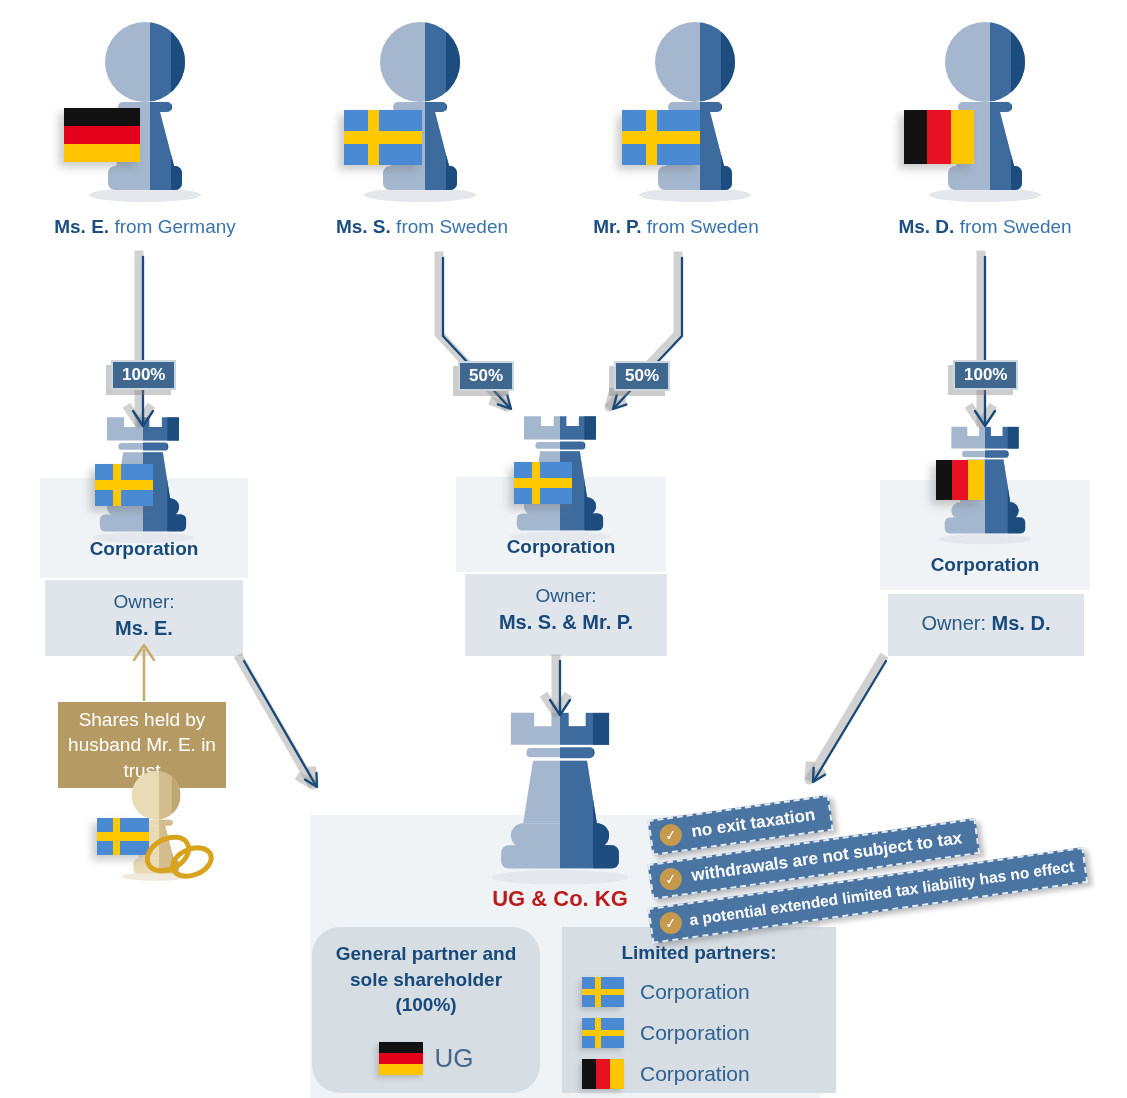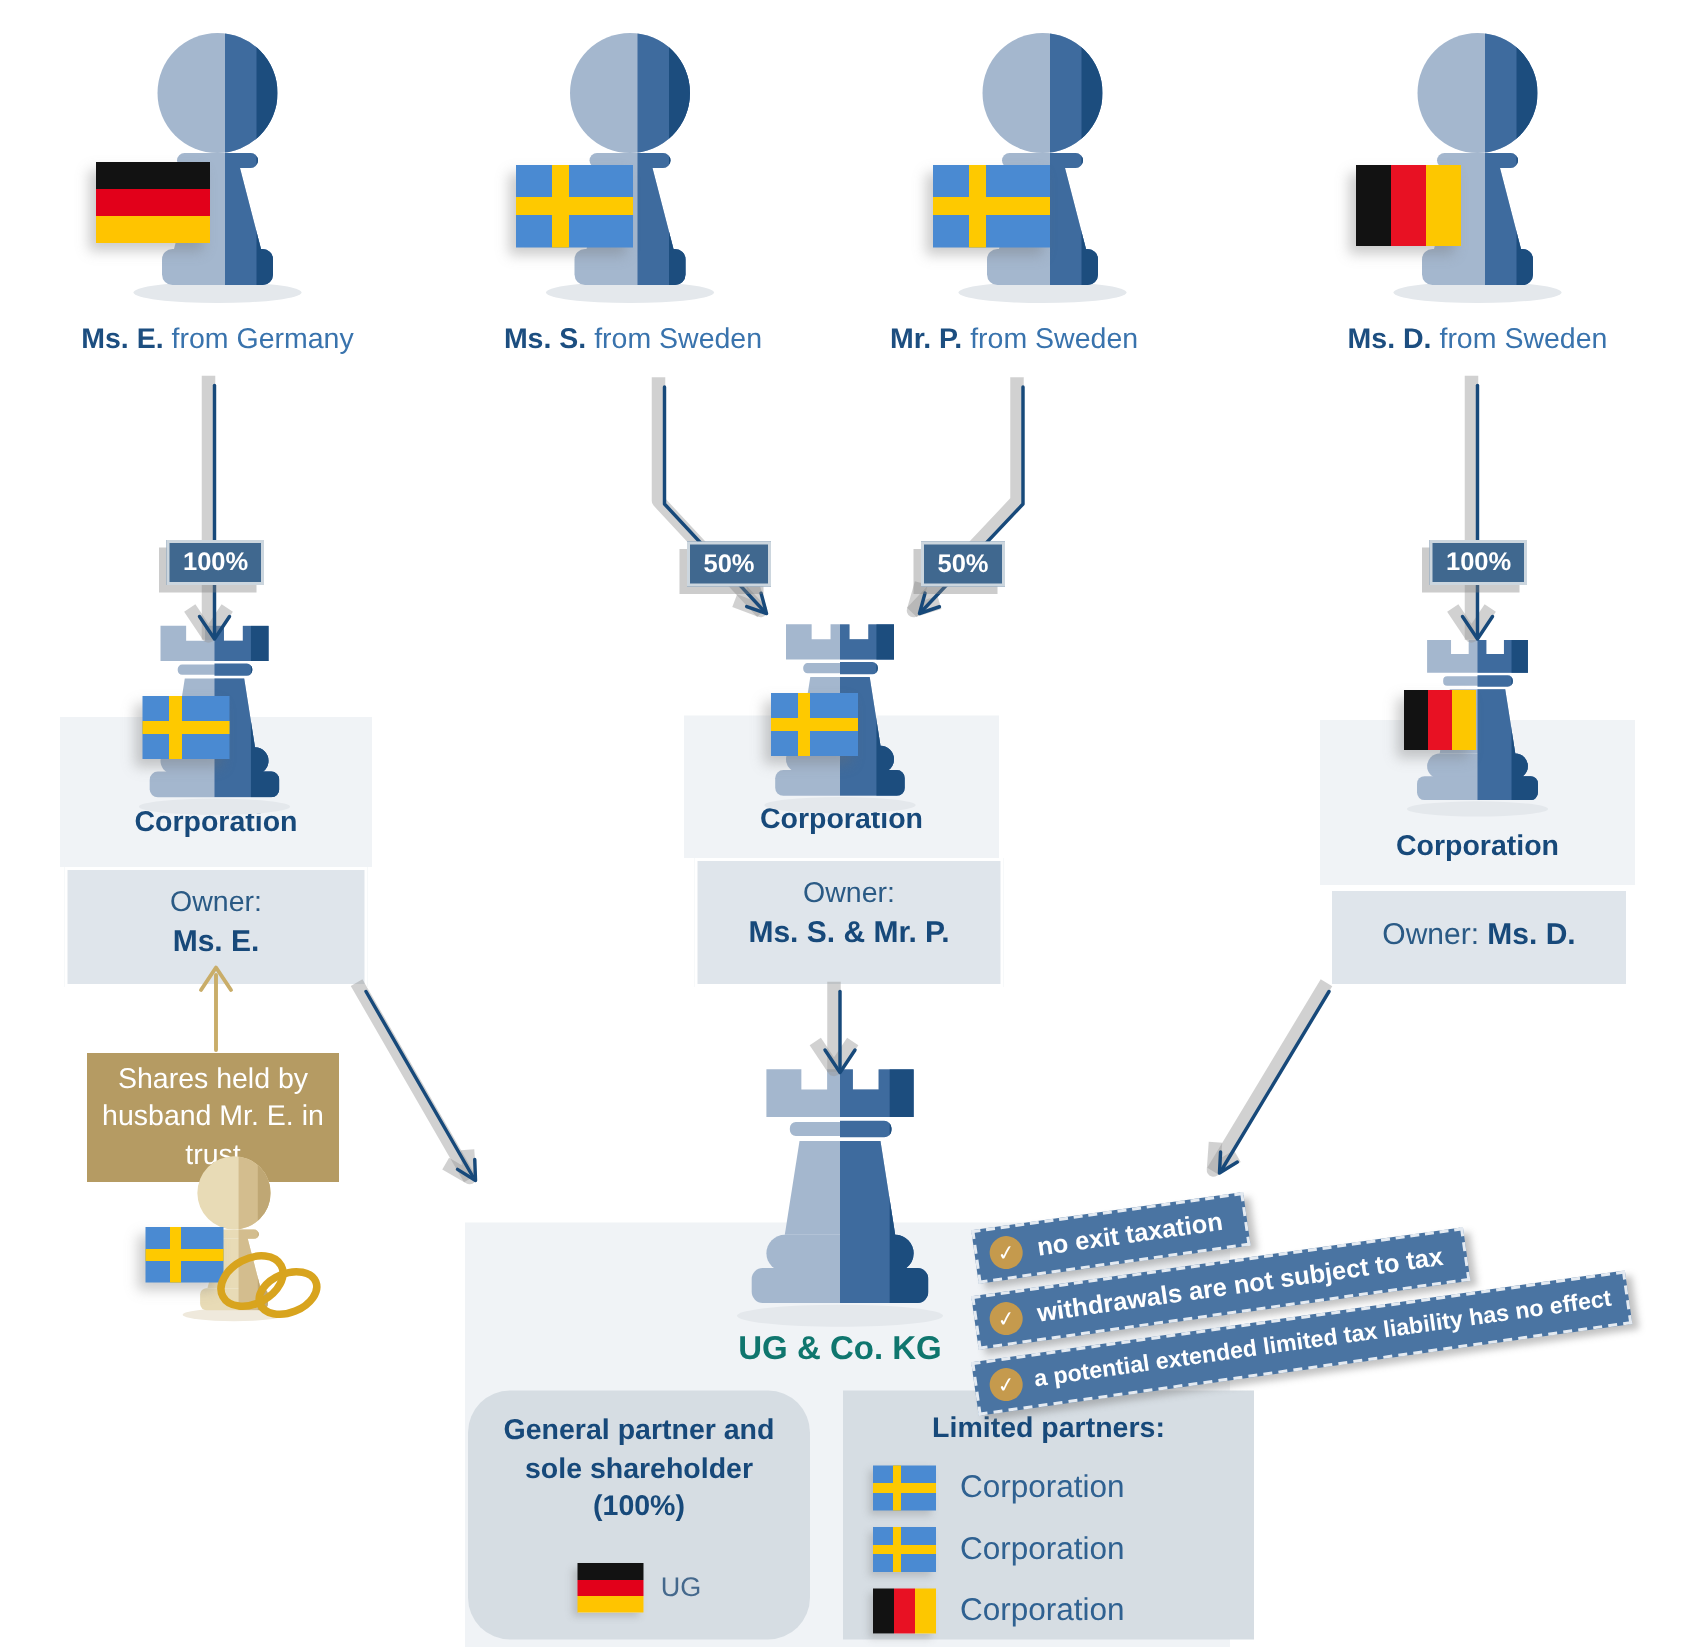--- a/index.html
+++ b/index.html
@@ -15,21 +15,21 @@
           display:flex;align-items:center;justify-content:center;padding:6px 10px;box-sizing:border-box;}
 
   
   .person-label{text-align:center;font-size:19px;color:#3973ad;white-space:nowrap;}
   .person-label strong{color:#1c4e80;}
   .corp-title{text-align:center;font-weight:bold;font-size:19px;color:#17497a;}
   .owner-line1{font-size:19px;color:#2a5a85;margin-top:11px;}
   .owner-line2{font-size:20px;font-weight:bold;color:#17497a;margin-top:4px;}
   .owner-inline{font-size:20px;color:#2a5a85;margin-top:18px;}
   .owner-inline strong{color:#17497a;}
-  .company-title{text-align:center;font-weight:bold;font-size:22px;color:#0f766e;}
+  .company-title{text-align:center;font-weight:bold;font-size:22px;color:#b91c1c;}
   .box-title{font-weight:bold;font-size:19px;color:#17497a;line-height:1.35;}
 
   
   .pct{background:#40688f;color:#fff;font-weight:bold;font-size:17px;text-align:center;
        padding:3px 9px;border:2px solid #ccd6de;box-shadow:-5px 5px 0 rgba(128,128,128,0.40);
        min-width:30px;}
 
   
   .banner{position:absolute;left:650px;height:36px;transform:rotate(-8deg);transform-origin:left center;
           background:#4a74a2;border:2px dashed rgba(255,255,255,0.85);box-sizing:border-box;
@@ -46,21 +46,21 @@
   .flag-se{background-color:#4a8ad2;background-image:
       linear-gradient(to bottom,transparent 0 39%,#fec900 39% 61%,transparent 61%),
       linear-gradient(to right,transparent 0 31%,#fec900 31% 45%,transparent 45%);}
   .flag-flat{box-shadow:none;}
 
   
   .piece-blue{--pl:#a4b7ce;--pm:#3e6b9e;--pd:#1c4d7e;--ps:#e4e8ec;}
   .piece-tan{--pl:#e8dbb6;--pm:#d3bd8e;--pd:#bfa774;--ps:#efe9dc;}
 
   .bottom-row{display:flex;align-items:center;justify-content:center;gap:12px;margin-top:24px;}
-  .ug-label{font-size:18px;color:#44688c;}
+  .ug-label{font-size:26px;color:#44688c;}
   .lp-row{display:flex;align-items:center;gap:16px;padding-left:20px;margin-top:11px;}
   .lp-label{font-size:21px;color:#2f6191;}
   .lp-flag{position:relative;flex:0 0 42px;width:42px;height:30px;box-shadow:-3px 3px 5px rgba(110,110,110,0.3);}
 </style>
 </head>
 <body>
 
 <svg width="0" height="0" style="position:absolute">
   <defs>
     <clipPath id="pawnClip">

